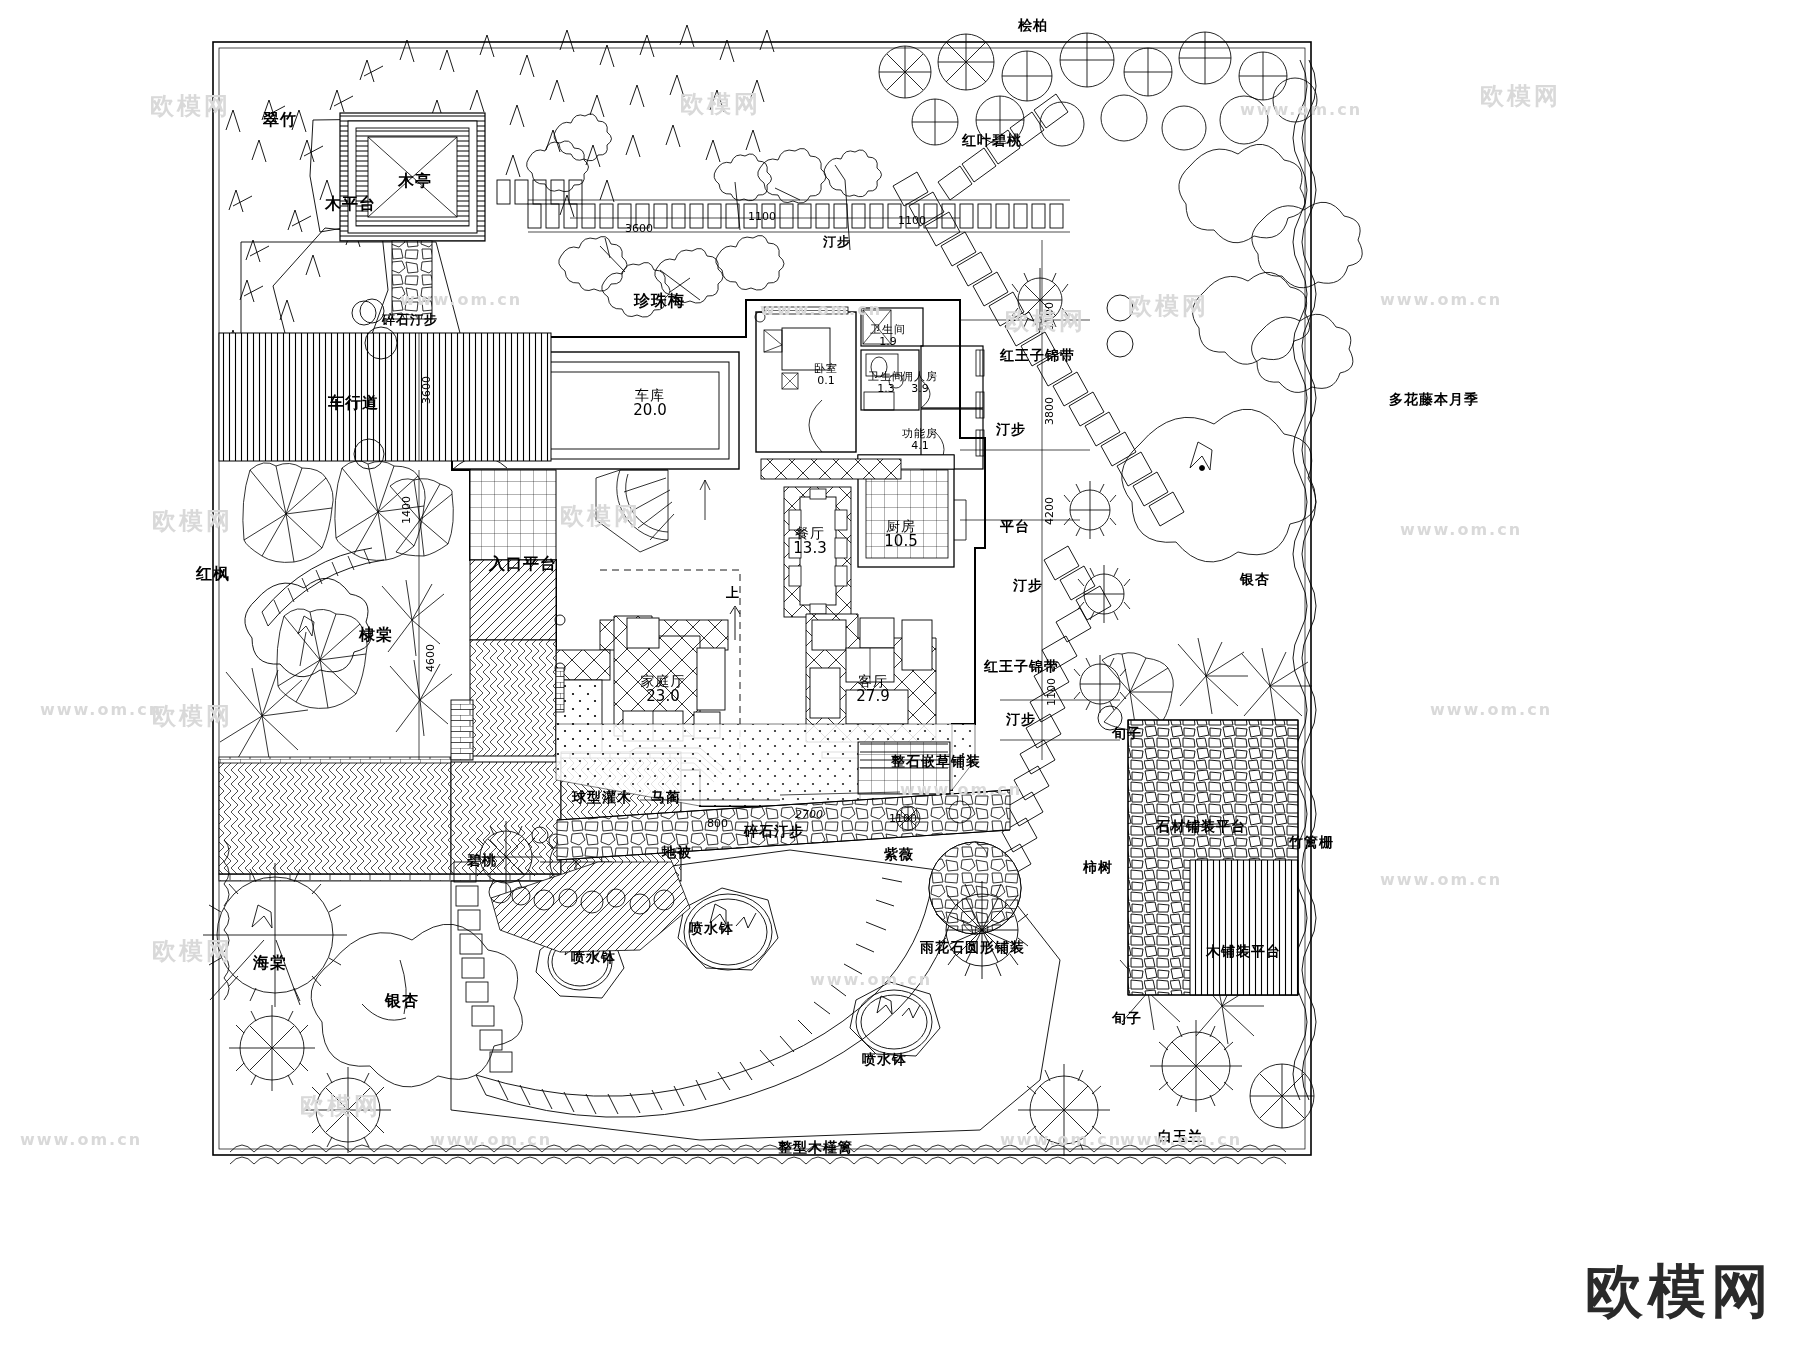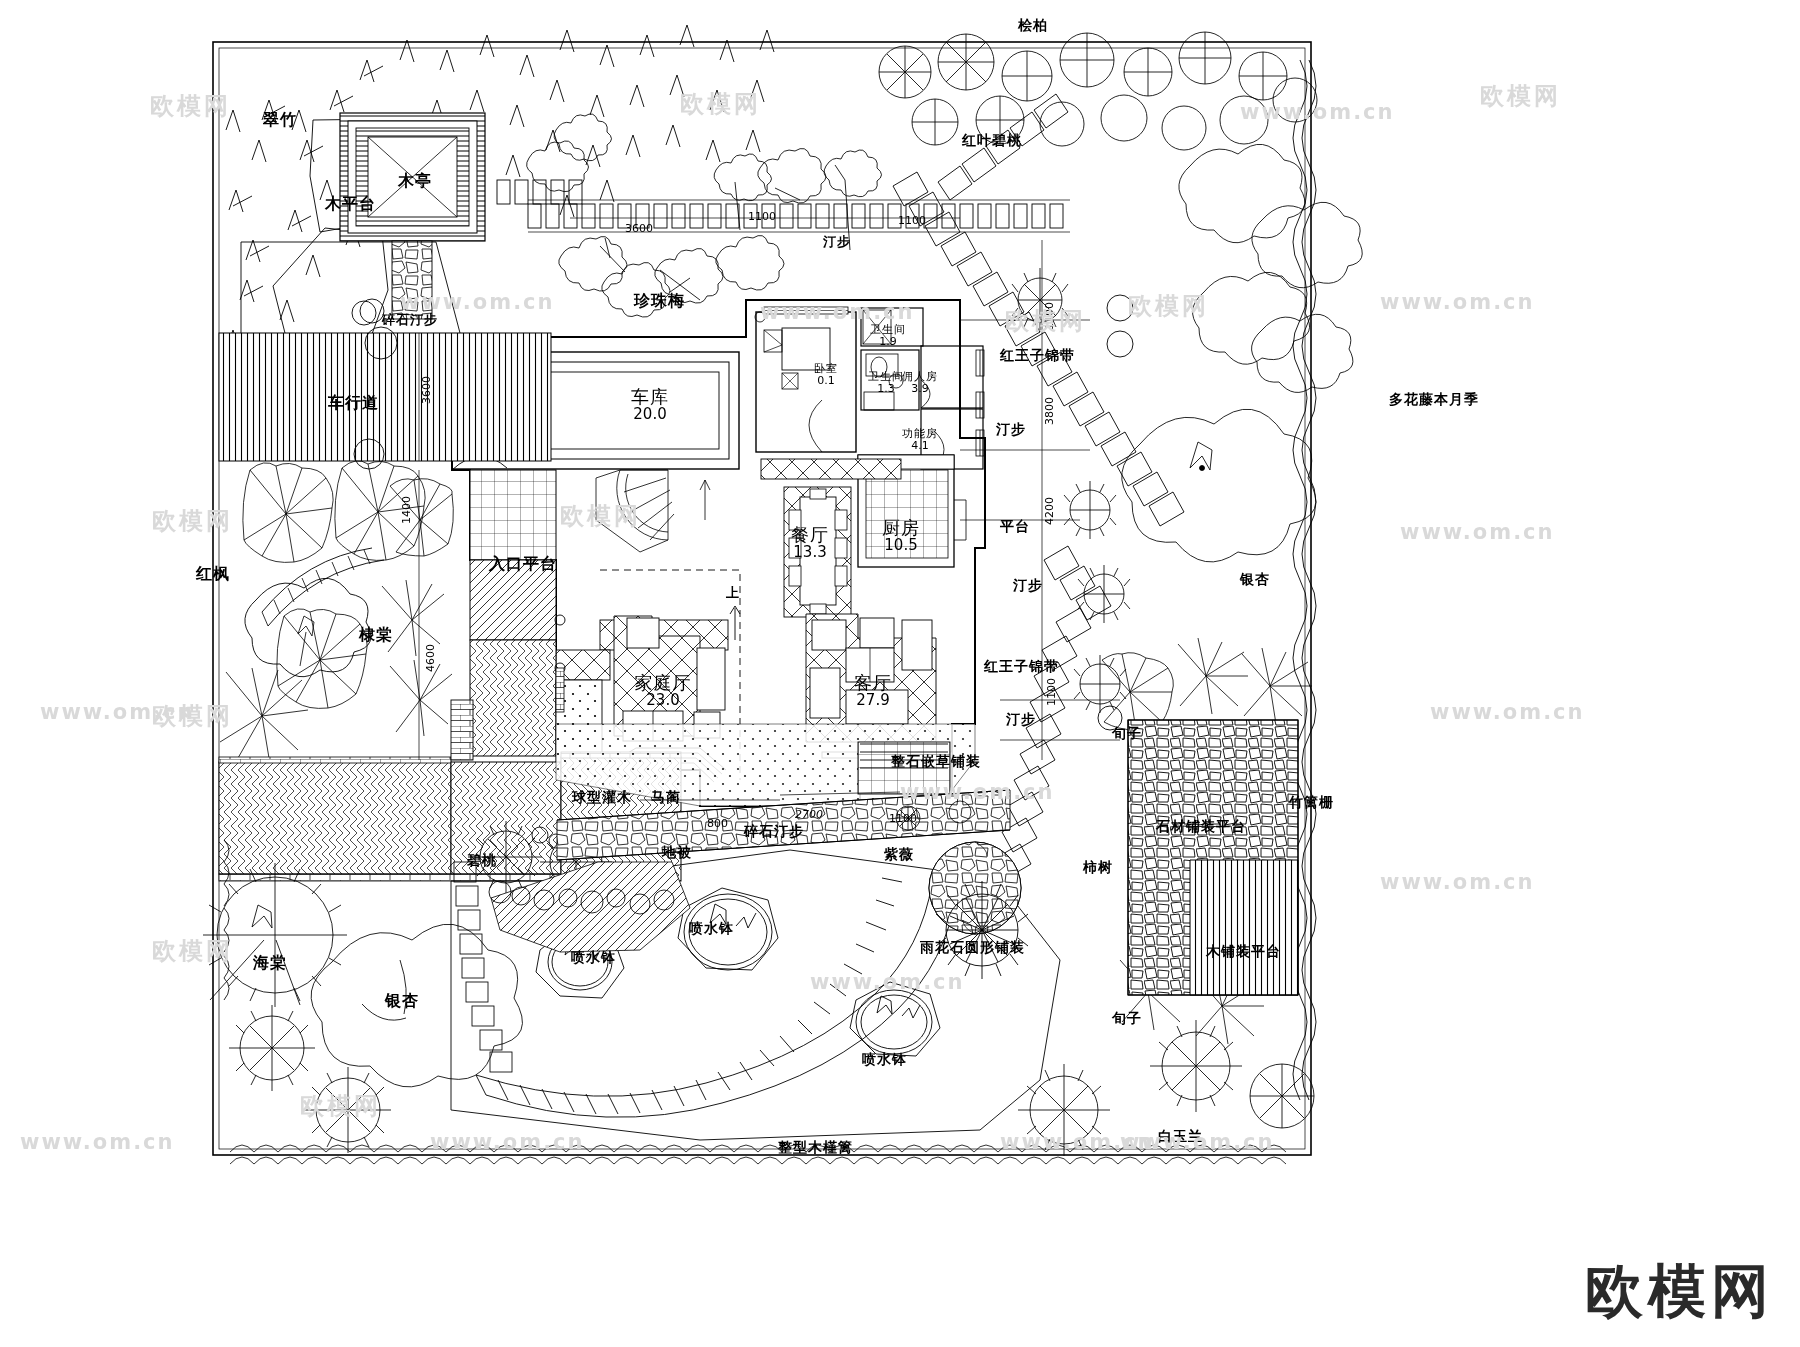--- a/index.html
+++ b/index.html
@@ -26,40 +26,40 @@
   .lbl.s16{font-size:16px;}
   .lbl.s14{font-size:14px;}
   .lbl.s13{font-size:13px;}
 
   
   .room{
     position:absolute;text-align:center;font-weight:400;
     font-family:"DejaVu Sans","Liberation Sans",sans-serif;
     white-space:nowrap;line-height:1.05;color:#000;pointer-events:none;
   }
-  .room .nm{display:block;font-size:18px;letter-spacing:1px;}
+  .room .nm{display:block;font-size:14px;letter-spacing:1px;}
   .room .ar{display:block;font-size:15px;}
   .room.sm .nm{font-size:11px;}
   .room.sm .ar{font-size:11px;}
 
   
   .dim{
     position:absolute;font-size:11px;color:#000;white-space:nowrap;
     font-family:"DejaVu Sans","Liberation Sans",sans-serif;
     pointer-events:none;
   }
   .dim.rot{transform:rotate(-90deg);transform-origin:0 0;}
 
   
   .wm{
     position:absolute;color:#d9d9d9;font-weight:700;
     font-family:"DejaVu Sans","Liberation Sans",sans-serif;
     white-space:nowrap;pointer-events:none;user-select:none;
   }
-  .wm.lat{font-size:21px;letter-spacing:2px;}
+  .wm.lat{font-size:16px;letter-spacing:2px;}
   .wm.cn{font-size:24px;letter-spacing:3px;}
   .wm-big{
     position:absolute;right:26px;bottom:16px;
     font-size:58px;font-weight:700;color:#2a2a2a;letter-spacing:5px;
     font-family:"DejaVu Sans","Liberation Sans",sans-serif;
     pointer-events:none;user-select:none;
   }
 </style>
 </head>
 <body>
@@ -878,21 +878,21 @@
       <div class="lbl s14" style="left: 1000px; top: 348px;">红王子锦带</div>
       <div class="lbl s14" style="left: 996px; top: 422px;">汀步</div>
       <div class="lbl s14" style="left: 1389px; top: 392px;">多花藤本月季</div>
       <div class="lbl s14" style="left: 1240px; top: 572px;">银杏</div>
       <div class="lbl s14" style="left: 1000px; top: 519px;">平台</div>
       <div class="lbl s14" style="left: 1013px; top: 578px;">汀步</div>
       <div class="lbl s14" style="left: 984px; top: 659px;">红王子锦带</div>
       <div class="lbl s14" style="left: 1006px; top: 712px;">汀步</div>
       <div class="lbl s14" style="left: 1112px; top: 726px;">旬子</div>
       <div class="lbl s14" style="left: 891px; top: 754px;">整石嵌草铺装</div>
-      <div class="lbl s14" style="left: 1289px; top: 795px;">竹篱栅</div>
+      <div class="lbl s14" style="left: 1289px; top: 835px;">竹篱栅</div>
       <div class="lbl s14" style="left: 1156px; top: 819px;">石材铺装平台</div>
       <div class="lbl s14" style="left: 1083px; top: 860px;">柿树</div>
       <div class="lbl s16" style="left: 196px; top: 566px;">红枫</div>
       <div class="lbl s16" style="left: 359px; top: 627px;">棣棠</div>
       <div class="lbl s16" style="left: 328px; top: 395px;">车行道</div>
       <div class="lbl s16" style="left: 489px; top: 556px;">入口平台</div>
       <div class="lbl s14" style="left: 572px; top: 790px;">球型灌木</div>
       <div class="lbl s14" style="left: 651px; top: 790px;">马蔺</div>
       <div class="lbl s14" style="left: 744px; top: 824px;">碎石汀步</div>
       <div class="lbl s14" style="left: 884px; top: 847px;">紫薇</div>

